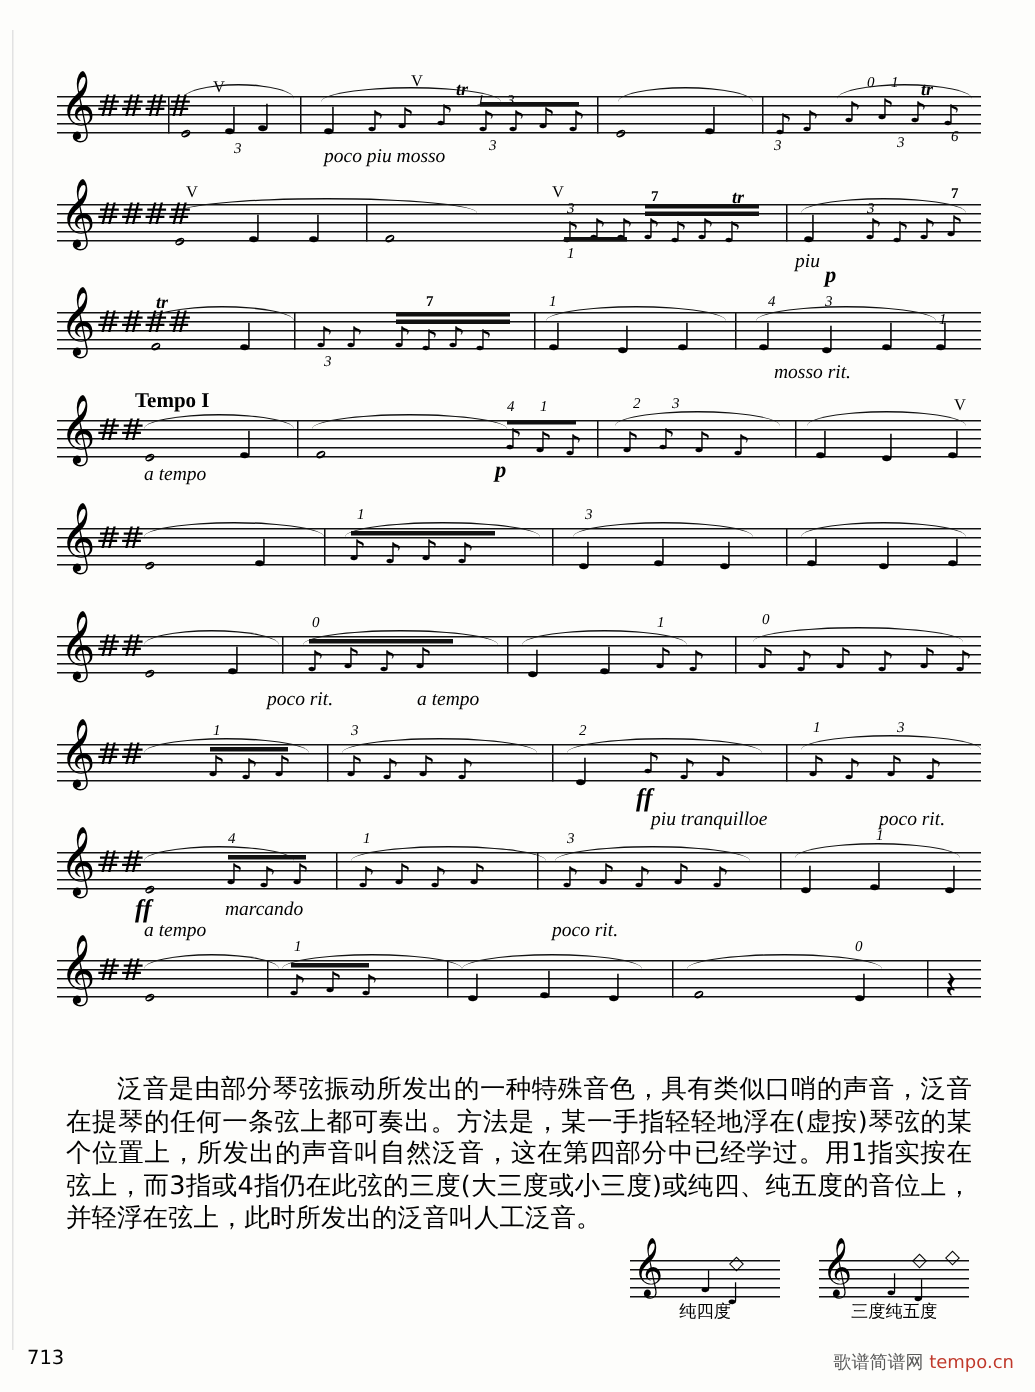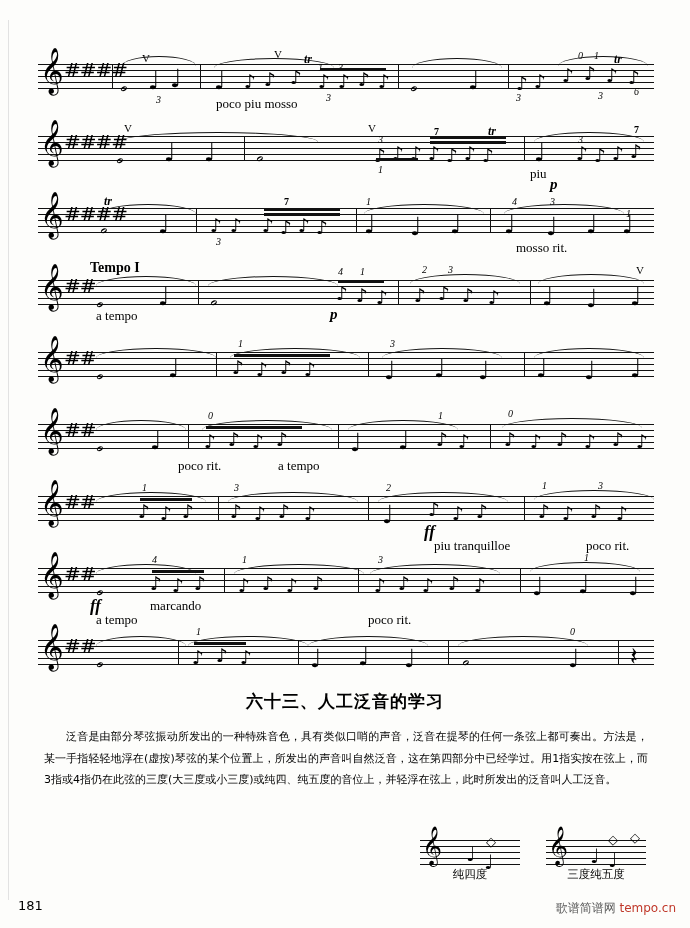--- a/index.html
+++ b/index.html
@@ -21,29 +21,29 @@
   .clef{position:absolute;left:2px;top:4px;font-size:40px;line-height:40px;font-family:"DejaVu Sans", sans-serif;}
   .ks{position:absolute;top:14px;font-size:20px;line-height:20px;letter-spacing:-1px;font-family:"DejaVu Sans", sans-serif;}
   .note{position:absolute;font-size:25px;line-height:25px;font-family:"DejaVu Sans", sans-serif;}
   .nsm{position:absolute;font-size:19px;line-height:19px;font-family:"DejaVu Sans", sans-serif;}
   .beam{position:absolute;height:3.4px;background:#111;}
   .slur{position:absolute;border-top:1.3px solid #111;border-radius:50%/100% 100% 0 0;height:9px;}
   .num{position:absolute;font-size:10px;font-family:"Liberation Serif", serif;font-style:italic;}
   .numb{position:absolute;font-size:10px;font-weight:bold;font-family:"Liberation Serif", serif;}
   .tr{position:absolute;font-size:12px;font-style:italic;font-weight:bold;}
   .dyn{position:absolute;font-size:15px;font-style:italic;font-weight:bold;font-family:"Liberation Serif", serif;}
-  .term{position:absolute;font-size:13px;font-family:"Liberation Serif", serif;}
+  .term{position:absolute;font-size:13px;font-style:italic;font-family:"Liberation Serif", serif;}
   .tempo{position:absolute;font-size:14px;font-weight:bold;font-family:"Liberation Serif", serif;}
   .vmark{position:absolute;font-size:11px;}
 
   
   .heading{position:absolute;left:0;right:0;top:690px;text-align:center;
            font-family:"DejaVu Sans", sans-serif;font-weight:bold;font-size:17px;letter-spacing:1px;}
   .body{position:absolute;left:44px;top:716px;width:604px;
-        font-family:"DejaVu Sans", sans-serif;font-size:11px;line-height:21.5px;text-align:justify;margin-top:10px;}
+        font-family:"DejaVu Sans", sans-serif;font-size:17px;line-height:21.5px;text-align:justify;}
   .body p{margin:0 0 0 0;text-indent:2em;}
   .examples{position:absolute;left:420px;top:840px;width:230px;}
   .exbox{position:absolute;width:100px;}
   .exstaff{position:relative;height:24px;}
   .exstaff i{position:absolute;left:0;right:0;height:1px;background:#111;}
   .exlabel{text-align:center;font-family:"DejaVu Sans", sans-serif;font-size:11.5px;margin-top:3px;}
   .pageno{position:absolute;left:18px;top:898px;font-family:"DejaVu Sans", sans-serif;font-size:13px;}
   .wm{position:absolute;right:14px;top:900px;font-family:"DejaVu Sans", sans-serif;font-size:12px;color:#5a5a5a;}
   .wm b{color:#c0392b;font-weight:normal;}
   .edge{position:absolute;left:8px;top:20px;width:1px;height:880px;background:#e2e2e2;}
@@ -429,21 +429,20 @@
       <div class="num" style="left:532px;top:4px">0</div>
       <div class="note" style="left:530px;top:24px">♩</div>
       <div class="bar" style="left:580px"></div>
       <div class="note" style="left:592px;top:22px">𝄽</div>
       <div class="term" style="left:58px;top:-10px">a tempo</div>
       <div class="term" style="left:330px;top:-10px">poco rit.</div>
     </div>
 
   </div>
 
-  <div class="heading">六十三、人工泛音的学习</div>
 
   <div class="body">
     <p>泛音是由部分琴弦振动所发出的一种特殊音色，具有类似口哨的声音，泛音在提琴的任何一条弦上都可奏出。方法是，某一手指轻轻地浮在(虚按)琴弦的某个位置上，所发出的声音叫自然泛音，这在第四部分中已经学过。用1指实按在弦上，而3指或4指仍在此弦的三度(大三度或小三度)或纯四、纯五度的音位上，并轻浮在弦上，此时所发出的泛音叫人工泛音。</p>
   </div>
 
   <div class="examples">
     <div class="exbox" style="left:0;top:0">
       <div class="exstaff">
         <i style="top:0"></i>
           <i style="top:6px"></i>
@@ -467,15 +466,15 @@
         <span style="position:absolute;left:2px;top:-12px;font-size:34px;line-height:34px;font-family:'DejaVu Sans',sans-serif;">𝄞</span>
         <span style="position:absolute;left:44px;top:6px;font-size:20px;line-height:20px;font-family:'DejaVu Sans',sans-serif;">♩</span>
         <span style="position:absolute;left:62px;top:-8px;font-size:13px;">◇</span>
         <span style="position:absolute;left:62px;top:10px;font-size:20px;line-height:20px;font-family:'DejaVu Sans',sans-serif;">♩</span>
         <span style="position:absolute;left:84px;top:-10px;font-size:13px;">◇</span>
       </div>
       <div class="exlabel">三度纯五度</div>
     </div>
   </div>
 
-  <div class="pageno">181</div>
+  <div class="pageno">713</div>
   <div class="wm">歌谱简谱网 <b>tempo.cn</b></div>
 </div>
 
 </body></html>

